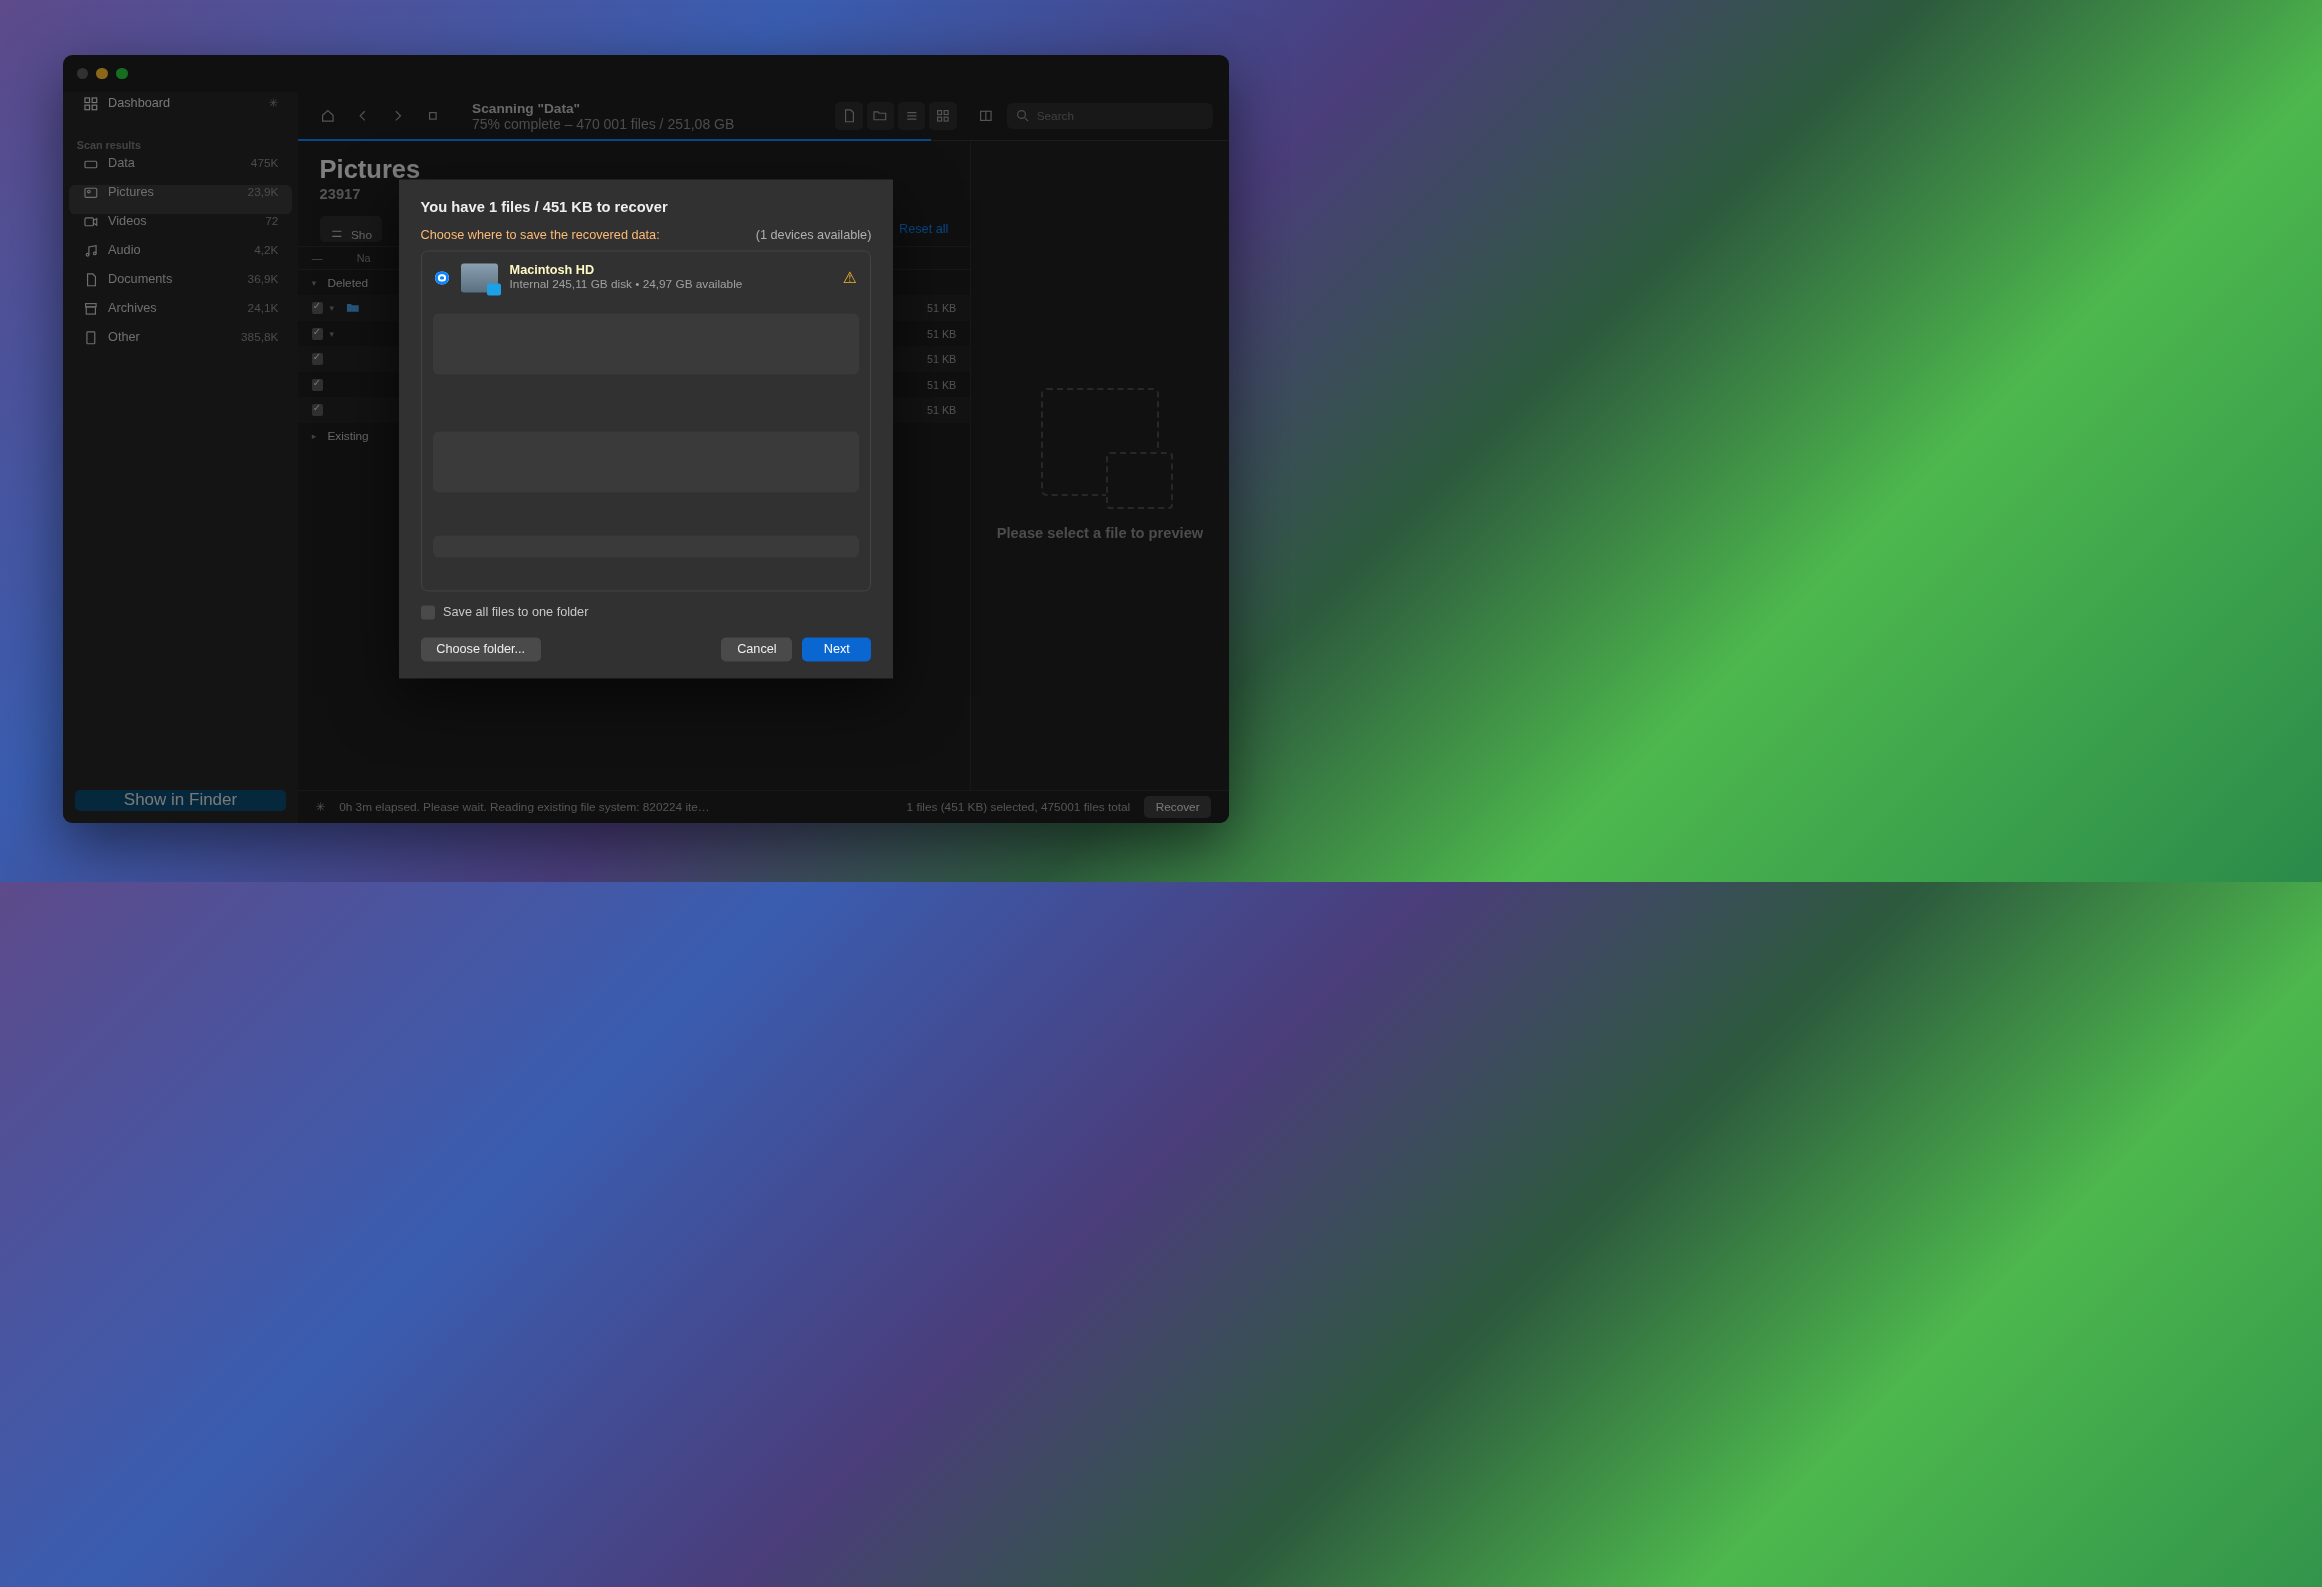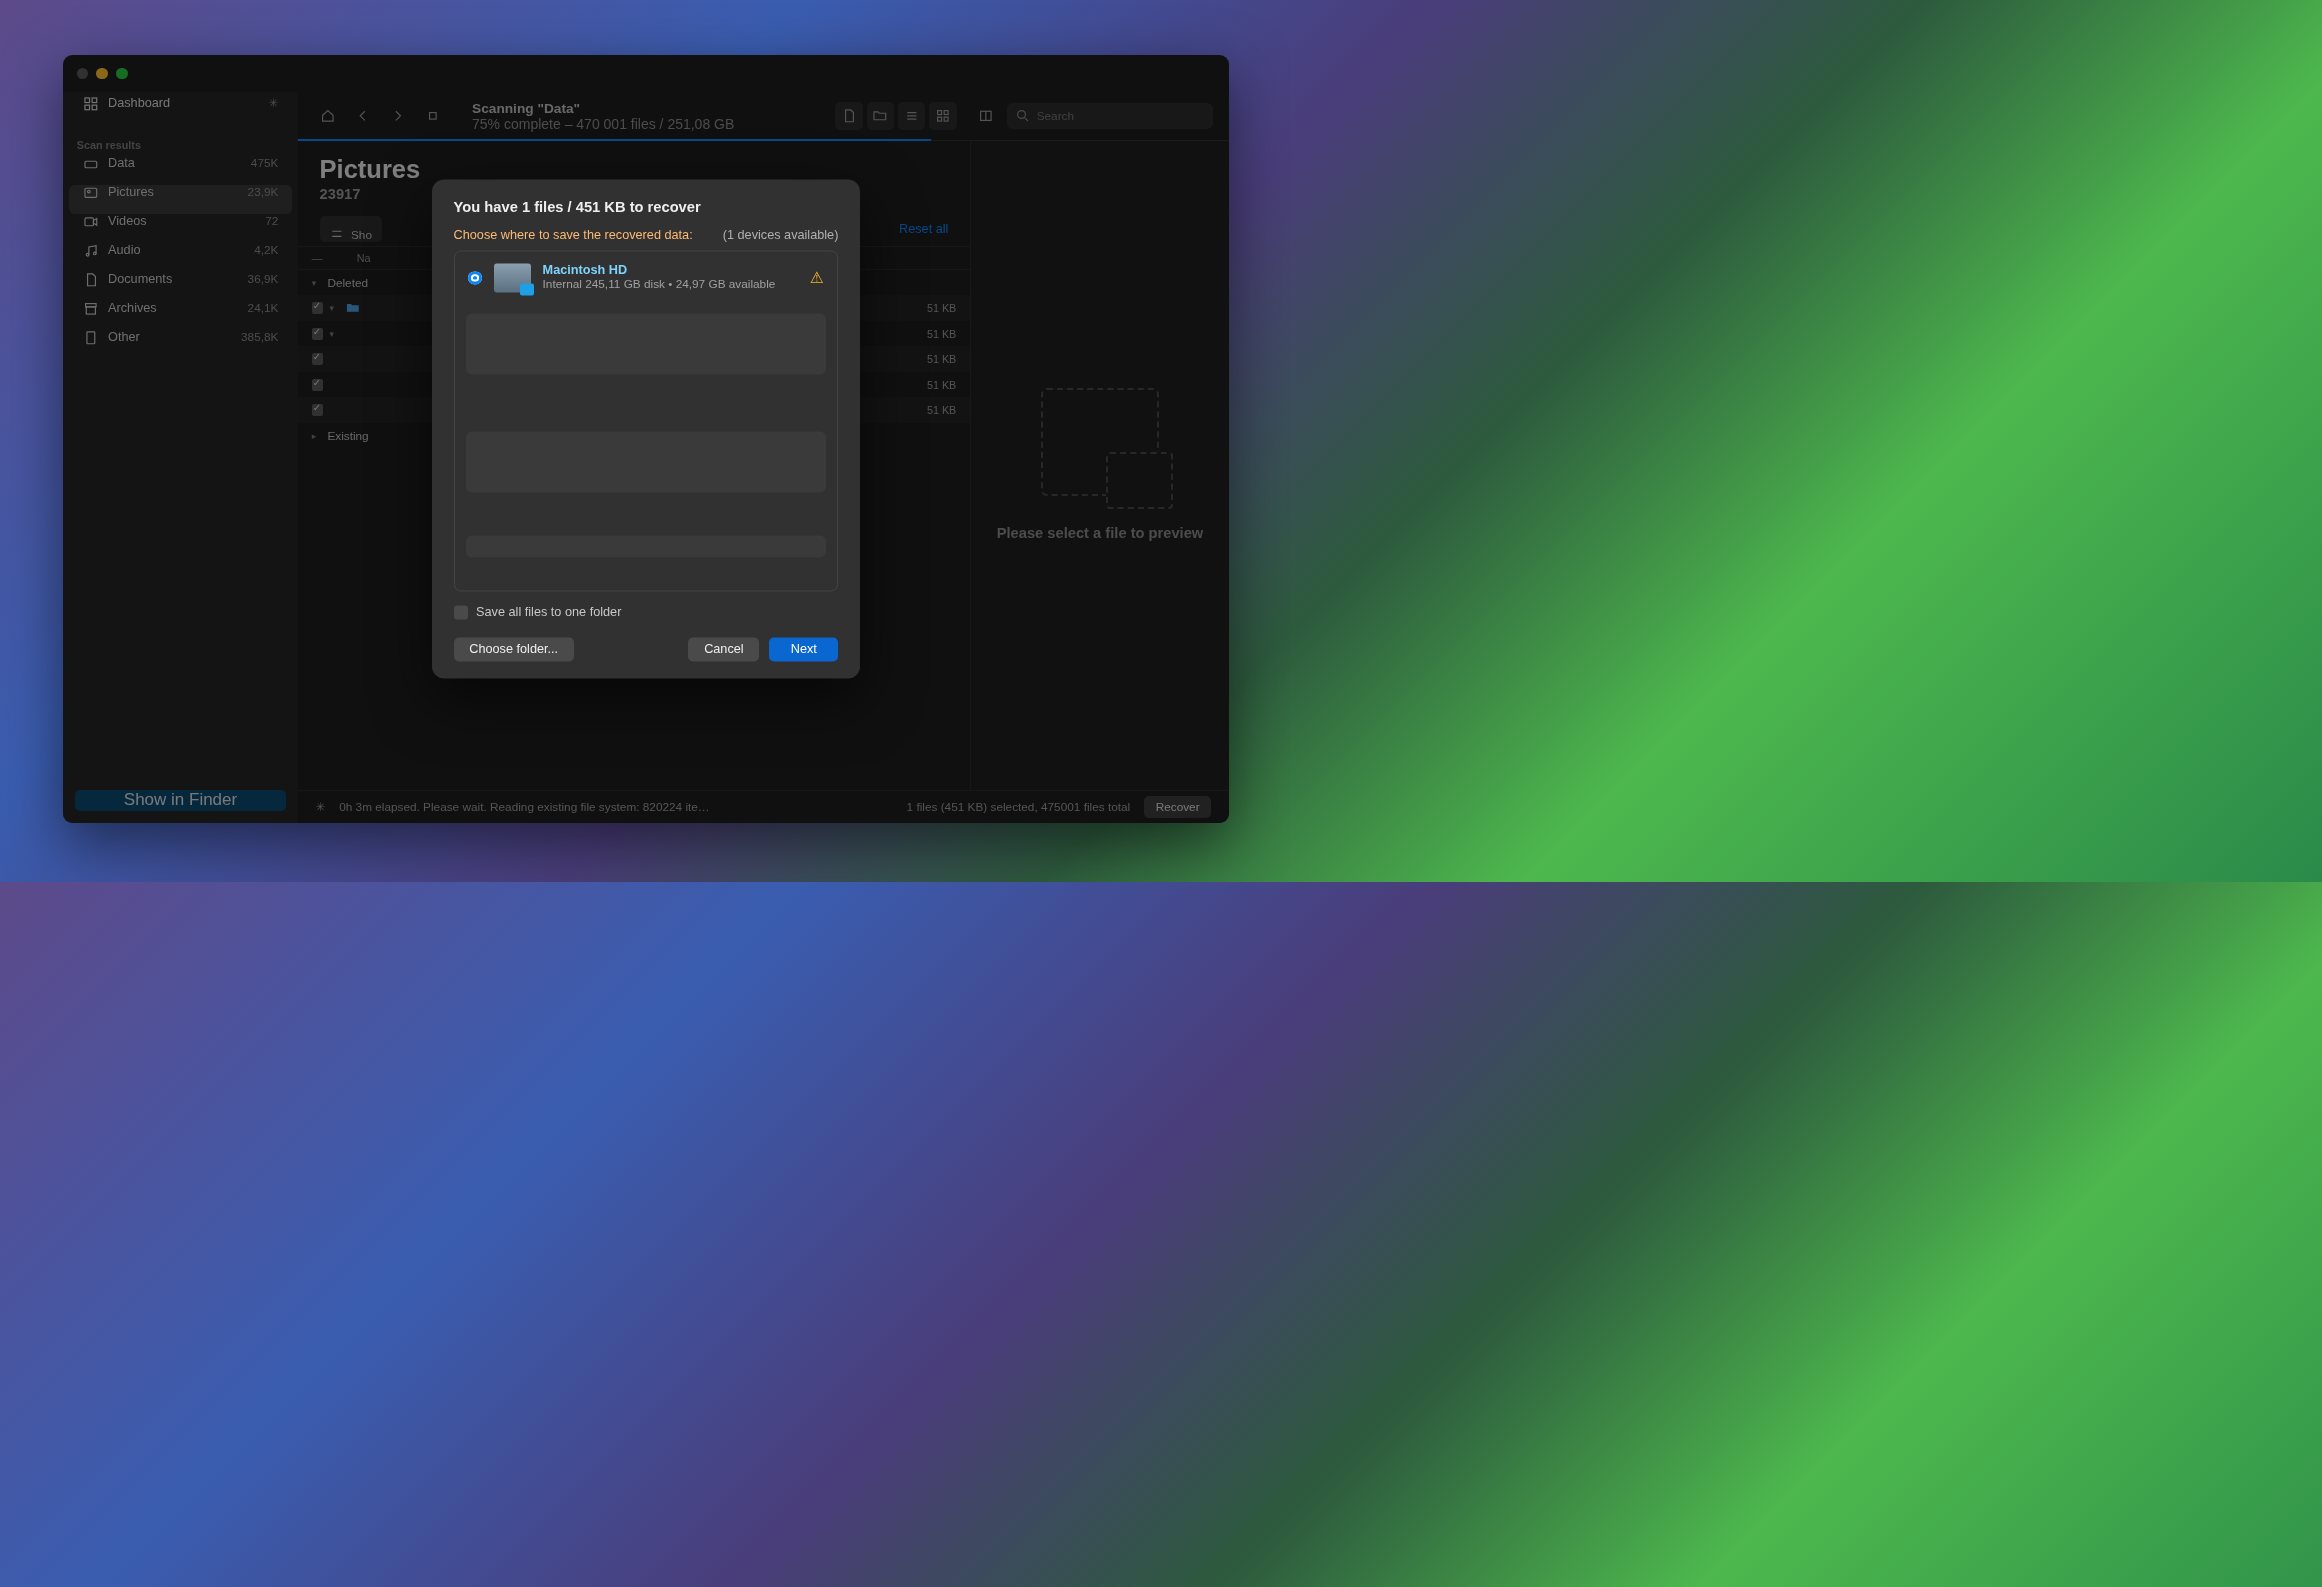--- a/index.html
+++ b/index.html
@@ -68,34 +68,34 @@
   .preview .msg { font-size: 14.7px; font-weight: 600; color: #8a8a8a; text-align: left; line-height: 1.4; padding: 0 19.6px; }
 
   .statusbar { height: 33px; display: flex; align-items: center; padding: 0 17.6px; color: #9a9a9a; font-size: 11.8px; gap: 13.7px; border-top: 1px solid #2c2c2c; }
   .statusbar .sel { margin-left: auto; }
   .recover-btn { height: 21.6px; background: #3d3d3d; border: none; border-radius: 4.9px; color: #ddd; font-size: 11.8px; padding: 0 11.8px; }
 
   .dim-overlay { position: absolute; inset: 0; background: rgba(0,0,0,0.45); }
 
   .modal {
     position: absolute; left: 50%; top: 50%; transform: translate(-50%, -52%);
-    width: 428px; background: #313131; border-radius: 12px; box-shadow: 0 19.6px 59px rgba(0,0,0,0.6);
+    width: 494px; background: #313131; border-radius: 0; box-shadow: 0 19.6px 59px rgba(0,0,0,0.6);
     padding: 19.6px 21.6px 17.6px; color: #ddd;
   }
   .modal h2 { font-size: 14.7px; font-weight: 700; color: #eee; }
   .modal .desc { font-size: 12.7px; color: #b0b0b0; margin-top: 5.9px; line-height: 1.4; }
   .modal .row2 { display: flex; align-items: baseline; margin-top: 13.7px; }
   .modal .lbl { font-size: 12.7px; color: #fdba74; font-weight: 500; }
   .modal .avail { margin-left: auto; font-size: 12.7px; color: #b0b0b0; }
   .destlist { margin-top: 7.8px; border: 1px solid #444; border-radius: 6.9px; height: 341px; overflow: hidden; }
   .dest { display: flex; align-items: center; gap: 11.8px; padding: 11.8px 13.7px; border-radius: 5.9px; }
   .dest .radio { width: 13.7px; height: 13.7px; border-radius: 50%; background: #0a84ff; box-shadow: inset 0 0 0 2.9px #0a84ff, inset 0 0 0 4.9px #fff; }
   .dest .hd { width: 37px; height: 29px; background: linear-gradient(#8aa0b0,#5a6f7f); border-radius: 2.9px; position: relative; }
   .dest .hd::after { content: ""; position: absolute; right: -2.9px; bottom: -2.9px; width: 13.7px; height: 11.8px; background: #1ea0e6; border-radius: 2px; }
-  .dest .info .nm { font-size: 12.7px; font-weight: 600; color: #7dd3fc; }
+  .dest .info .nm { font-size: 12.7px; font-weight: 600; color: #fef9c3; }
   .dest .info .sb { font-size: 11.8px; color: #a0a0a0; }
   .dest .warn { margin-left: auto; color: #f0b429; font-size: 15.7px; }
   .slot { height: 61px; background: #3a3a3a; border-radius: 5.9px; margin: 9.8px 11.8px; }
   .slot.sm { height: 21.6px; margin-top: 43px; }
   .checkrow { display: flex; align-items: center; gap: 7.8px; margin-top: 13.7px; font-size: 12.7px; color: #c8c8c8; }
   .checkrow .cb2 { width: 14.7px; height: 14.7px; background: #4a4a4a; border-radius: 2.9px; }
   .modal-buttons { display: flex; margin-top: 17.6px; gap: 9.8px; }
   .mbtn { height: 23.5px; border: none; border-radius: 4.9px; font-size: 12.7px; padding: 0 15.7px; }
   .mbtn.choose { background: #4a4a4a; color: #eee; }
   .mbtn.cancel { background: #4a4a4a; color: #eee; margin-left: auto; }

